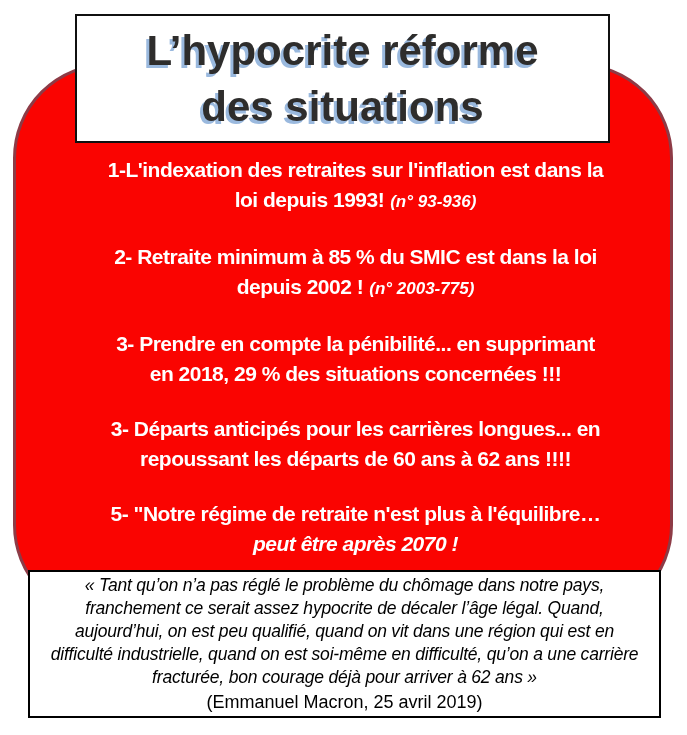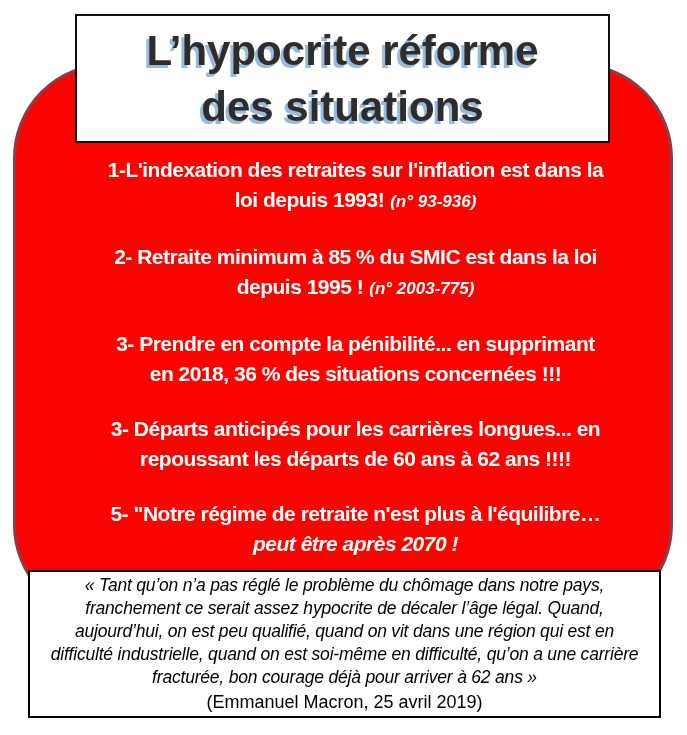--- a/index.html
+++ b/index.html
@@ -126,26 +126,26 @@
 
   <div class="points">
 
     <div class="point">
       <div class="pline"><span>1-L'indexation des retraites sur l'inflation est dans la</span></div>
       <div class="pline"><span>loi depuis 1993!</span><span class="pnote">(n° 93-936)</span></div>
     </div>
 
     <div class="point">
       <div class="pline"><span>2- Retraite minimum à 85 % du SMIC est dans la loi</span></div>
-      <div class="pline"><span>depuis 1995 !</span><span class="pnote">(n° 2003-775)</span></div>
+      <div class="pline"><span>depuis 2002 !</span><span class="pnote">(n° 2003-775)</span></div>
     </div>
 
     <div class="point">
       <div class="pline"><span>3- Prendre en compte la pénibilité... en supprimant</span></div>
-      <div class="pline"><span>en 2018, 36 % des situations concernées !!!</span></div>
+      <div class="pline"><span>en 2018, 29 % des situations concernées !!!</span></div>
     </div>
 
     <div class="point">
       <div class="pline"><span>3- Départs anticipés pour les carrières longues... en</span></div>
       <div class="pline"><span>repoussant les départs de 60 ans à 62 ans !!!!</span></div>
     </div>
 
     <div class="point">
       <div class="pline"><span>5- "Notre régime de retraite n'est plus à l'équilibre…</span></div>
       <div class="pline italic-line"><span>peut être après 2070 !</span></div>

